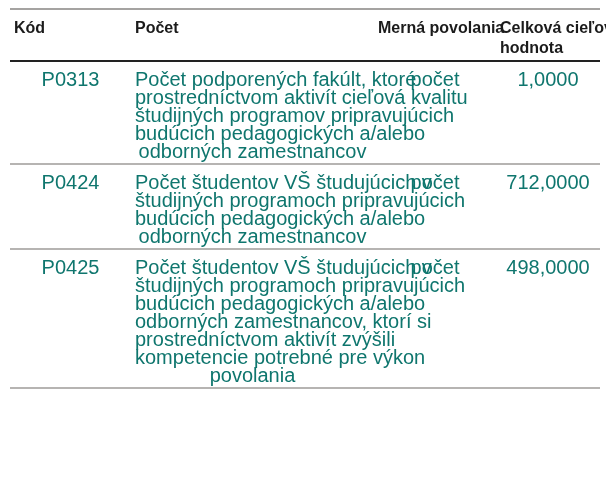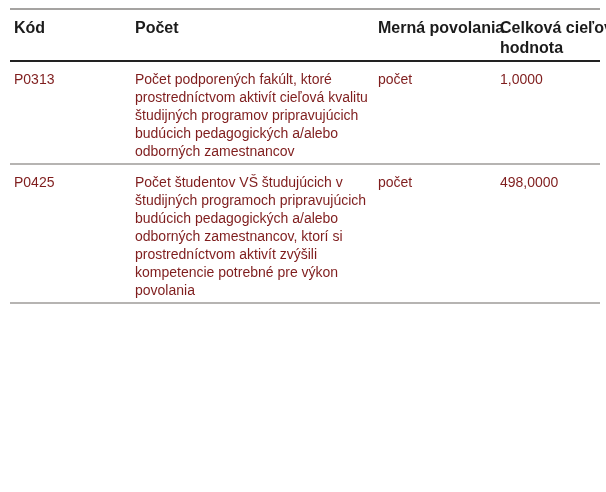--- a/index.html
+++ b/index.html
@@ -26,23 +26,23 @@
       font-weight: bold;
       color: #1b1b1b;
       text-align: left;
       vertical-align: top;
       padding: 8px 4px 2px 4px;
       line-height: 20px;
       white-space: pre;
       border-bottom: 2px solid #222222;
     }
     td {
-      font-size: 14px;
-      color: #7f1d1d;
-      text-align: left;
+      font-size: 20px;
+      color: #0f766e;
+      text-align: center;
       vertical-align: top;
       padding: 8px 4px 3px 4px;
       line-height: 18px;
       white-space: pre;
       border-bottom: 2px solid #b6b4b2;
     }
     col.c-kod  { width: 121px; }
     col.c-naz  { width: 243px; }
     col.c-mj   { width: 122px; }
     col.c-hod  { width: 104px; }
@@ -71,20 +71,29 @@
       <td>P0313</td>
       <td>Počet podporených fakúlt, ktoré
 prostredníctvom aktivít cieľová kvalitu
 študijných programov pripravujúcich
 budúcich pedagogických a/alebo
 odborných zamestnancov</td>
       <td>počet</td>
       <td>1,0000</td>
     </tr>
     <tr>
+      <td>P0424</td>
+      <td>Počet študentov VŠ študujúcich v
+študijných programoch pripravujúcich
+budúcich pedagogických a/alebo
+odborných zamestnancov</td>
+      <td>počet</td>
+      <td>712,0000</td>
+    </tr>
+    <tr>
       <td>P0425</td>
       <td>Počet študentov VŠ študujúcich v
 študijných programoch pripravujúcich
 budúcich pedagogických a/alebo
 odborných zamestnancov, ktorí si
 prostredníctvom aktivít zvýšili
 kompetencie potrebné pre výkon
 povolania</td>
       <td>počet</td>
       <td>498,0000</td>

